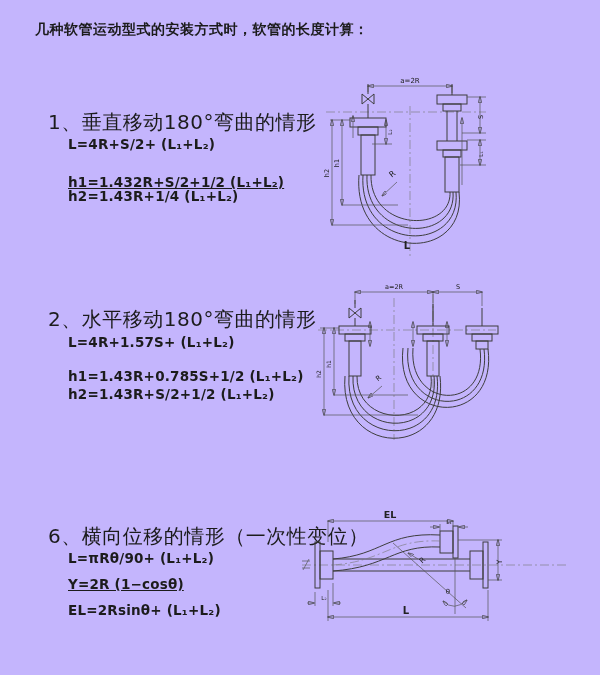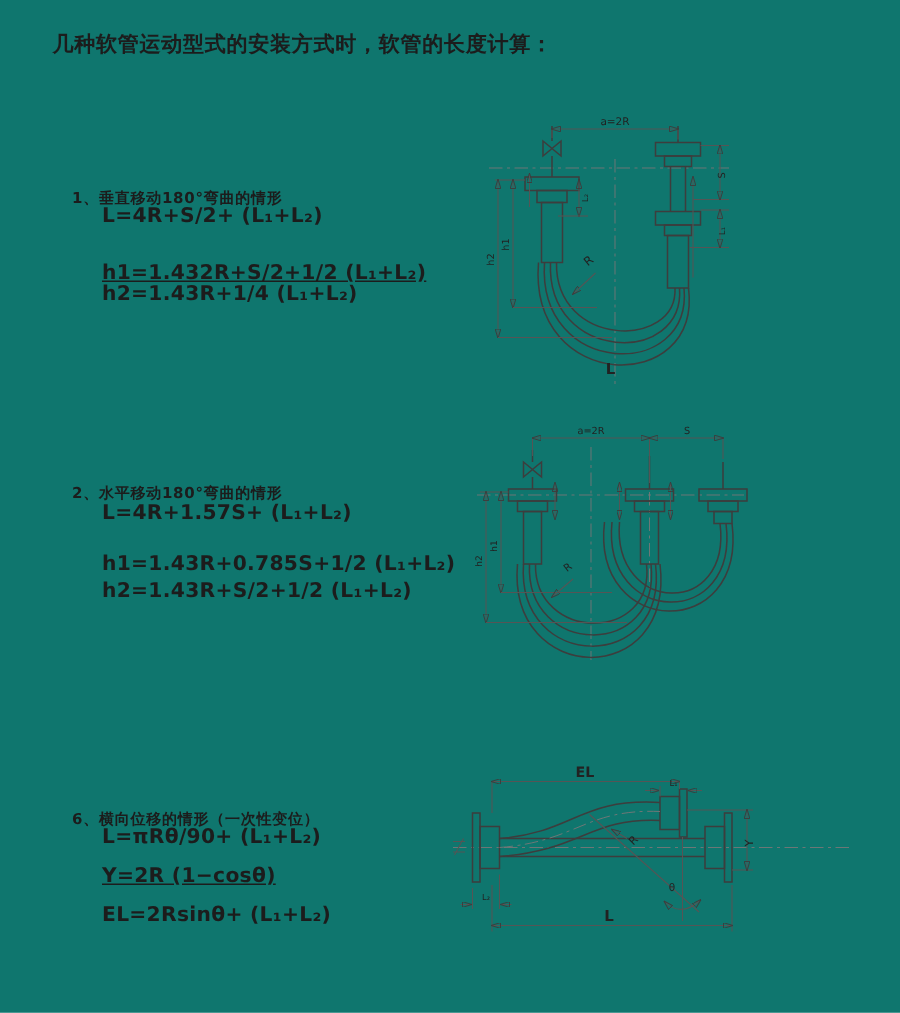--- a/index.html
+++ b/index.html
@@ -1,22 +1,22 @@
 <!DOCTYPE html>
 <html><head>
 <meta charset="utf-8">
 <style>
   html,body{margin:0;padding:0;}
   body{
     width:600px;height:675px;background:#ffffff;position:relative;overflow:hidden;
     font-family:"DejaVu Sans","Liberation Sans",sans-serif;color:#1c1c1c;
   }
-  .page{position:absolute;inset:0;background:#0f766e;}
+  .page{position:absolute;inset:0;background:#c4b5fd;}
   .title{position:absolute;left:35px;top:21px;font-size:14px;font-weight:bold;letter-spacing:.5px;white-space:nowrap;}
-  .heading{position:absolute;left:48px;font-size:10px;font-weight:bold;letter-spacing:.5px;white-space:nowrap;margin-top:16px;}
+  .heading{position:absolute;left:48px;font-size:20px;font-weight:normal;letter-spacing:.5px;white-space:nowrap;}
   .formula{position:absolute;left:68px;font-size:13.5px;font-weight:bold;letter-spacing:.2px;white-space:nowrap;text-align:center;}
   .h1{top:109px;} .h2{top:306px;} .h3{top:523px;}
   .f11{top:136px;} .f12{top:174px;text-decoration:underline;} .f13{top:188px;}
   .f21{top:334px;} .f22{top:368px;} .f23{top:386px;}
   .f31{top:550px;} .f32{top:576px;text-decoration:underline;} .f33{top:602px;}
   svg{position:absolute;overflow:visible;}
   .d1{left:310px;top:70px;} .d2{left:310px;top:278px;} .d3{left:298px;top:498px;}
   svg path,svg line,svg rect{fill:none;stroke:#3d3d3d;stroke-width:1;}
   svg .dim{stroke:#555;stroke-width:.7;}
   svg .cl{stroke:#777;stroke-width:.6;stroke-dasharray:9 3 2 3;}

